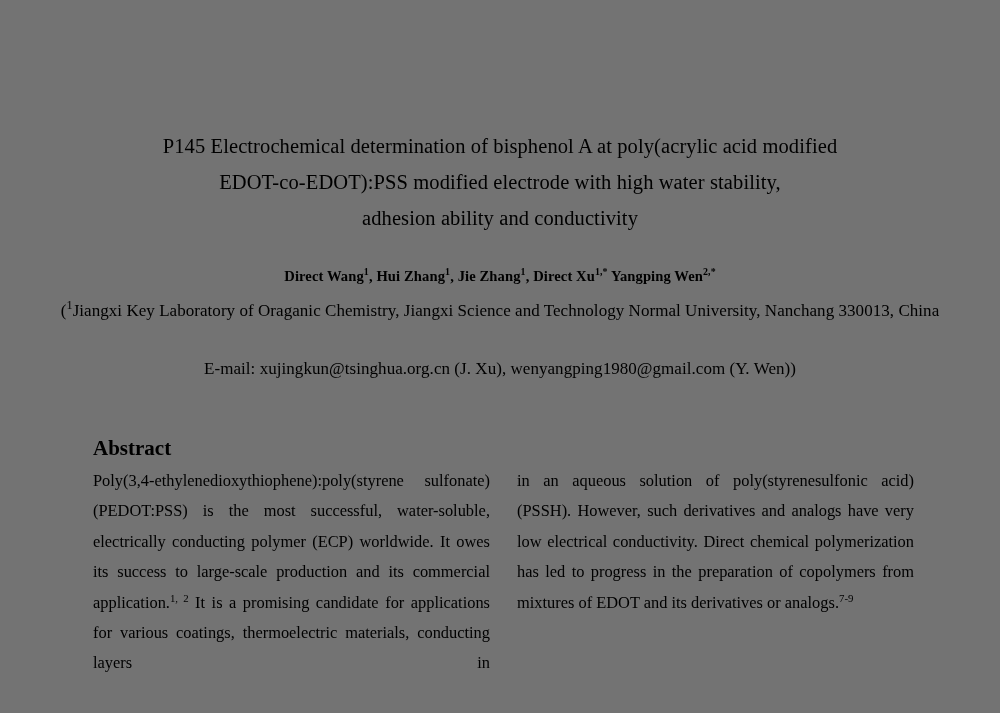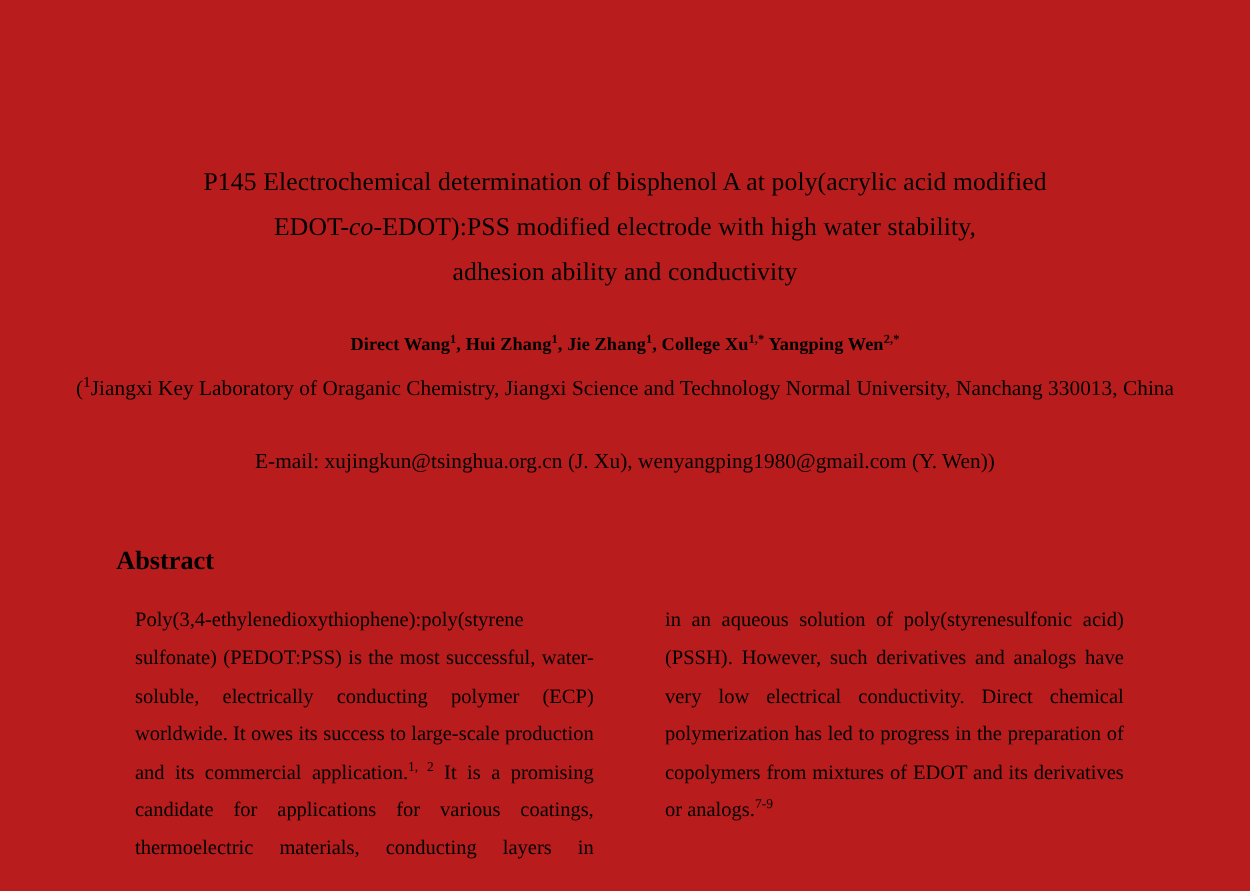--- a/index.html
+++ b/index.html
@@ -11,41 +11,40 @@
   body {
     font-family: "Liberation Serif", "DejaVu Serif", serif;
     color: #000000;
     -webkit-font-smoothing: antialiased;
   }
 
   .page {
     position: relative;
     width: 1000px;
     height: 713px;
-    background: #b91c1c;
+    background: #737373;
     overflow: hidden;
     box-sizing: border-box;
   }
 
   
   .title-block {
     position: absolute;
     left: 100px;
     top: 128px;
     width: 800px;
     text-align: center;
   }
   .title-line {
     font-size: 20.5px;
     line-height: 36px;
     letter-spacing: 0.1px;
     white-space: nowrap;
   }
   .title-line .ital {
-    font-style: italic;
     margin-top: 15px;
   }
 
   
   .authors {
     position: absolute;
     left: 100px;
     top: 266px;
     width: 800px;
     text-align: center;
@@ -97,21 +96,21 @@
     font-size: 16.4px;
     line-height: 30.4px;
     text-align: justify;
     text-justify: inter-word;
     letter-spacing: 0px;
   }
   .col-left  { left: 93px; }
   .col-right { left: 517px; }
 
   .col p {
-    margin: 15px;
+    margin: 0;
     text-align: justify;
   }
   .col p.indent {
     text-indent: 2.1em;
   }
   .col sup {
     font-size: 0.66em;
     vertical-align: super;
     line-height: 0;
   }
@@ -129,21 +128,21 @@
     <div class="title-line">
       <span>P145   Electrochemical determination of bisphenol A at poly(acrylic acid modified</span>
     </div>
     <div class="title-line">
       <span>EDOT-</span><span class="ital">co</span><span>-EDOT):PSS modified electrode with high water stability,</span>
     </div>
     <div class="title-line">adhesion ability and conductivity</div>
   </div>
 
   <div class="authors">
-    <span><span>Direct Wang</span><sup>1</sup><span>, </span></span><span><span>Hui Zhang</span><sup>1</sup><span>, </span></span><span><span>Jie Zhang</span><sup>1</sup><span>, </span></span><span><span>College Xu</span><sup>1,*</sup><span> </span></span><span><span>Yangping Wen</span><sup>2,*</sup></span>
+    <span><span>Direct Wang</span><sup>1</sup><span>, </span></span><span><span>Hui Zhang</span><sup>1</sup><span>, </span></span><span><span>Jie Zhang</span><sup>1</sup><span>, </span></span><span><span>Direct Xu</span><sup>1,*</sup><span> </span></span><span><span>Yangping Wen</span><sup>2,*</sup></span>
   </div>
 
   <div class="affil affil-1"><span>(</span><sup>1</sup><span>Jiangxi Key Laboratory of Oraganic Chemistry, Jiangxi Science and Technology Normal University, Nanchang 330013, China</span></div>
 
 
   <div class="affil affil-3">E-mail: xujingkun@tsinghua.org.cn (J. Xu), wenyangping1980@gmail.com (Y. Wen))</div>
 
   <div class="abstract-heading">Abstract</div>
 
   <div class="col col-left">

